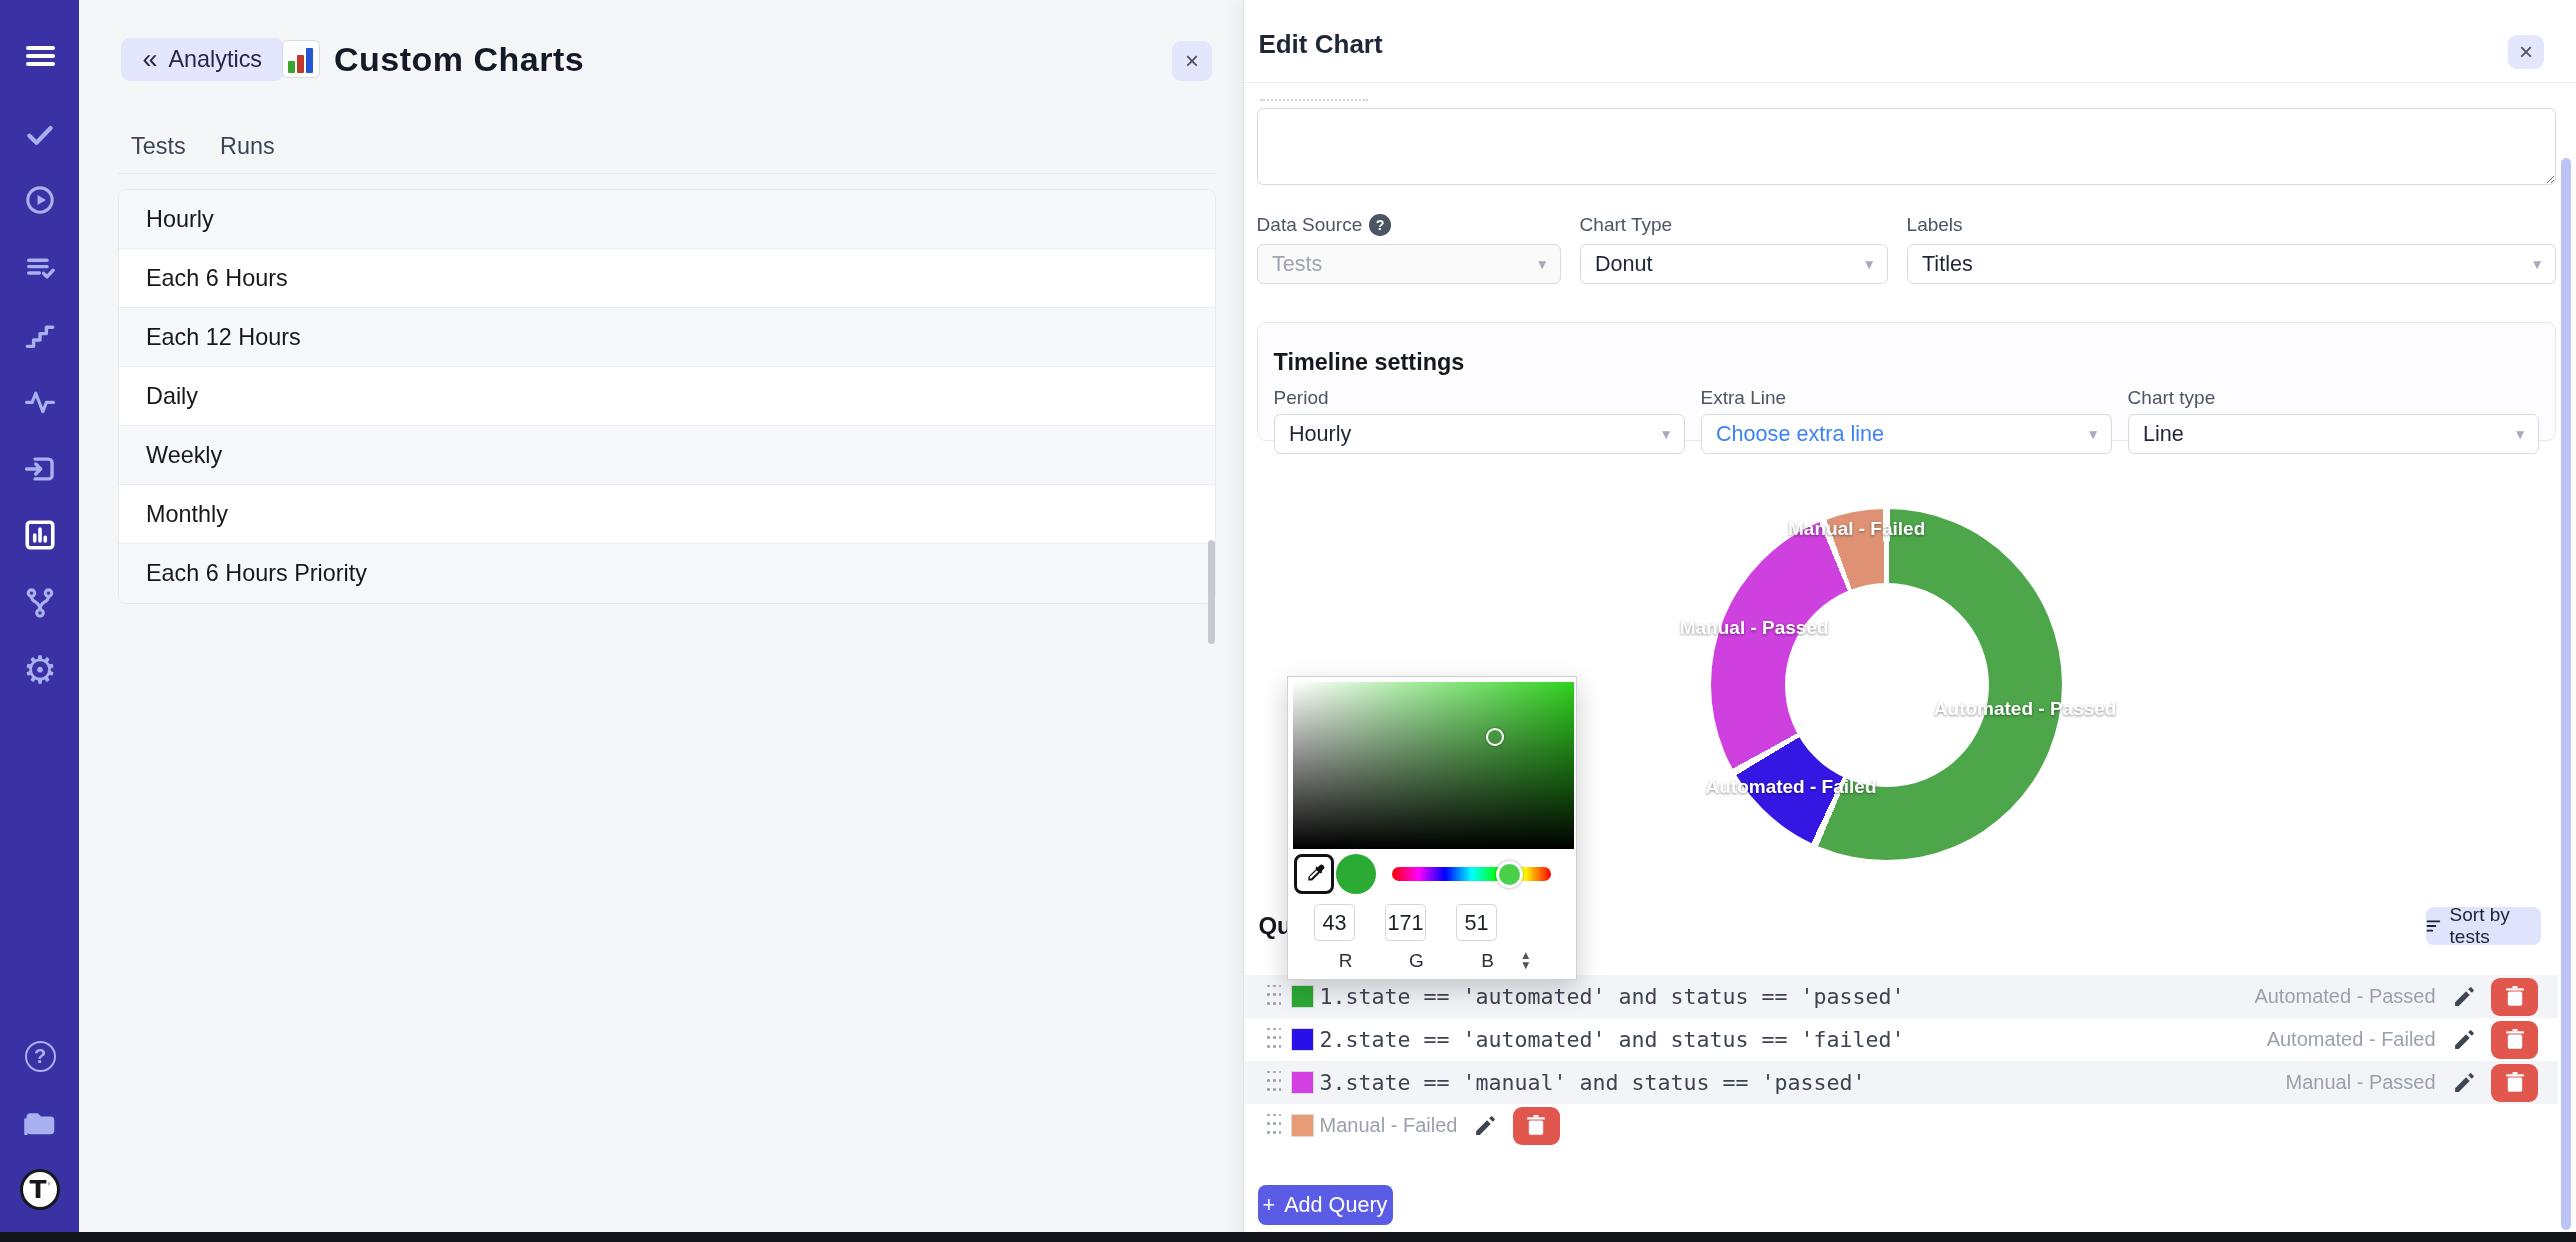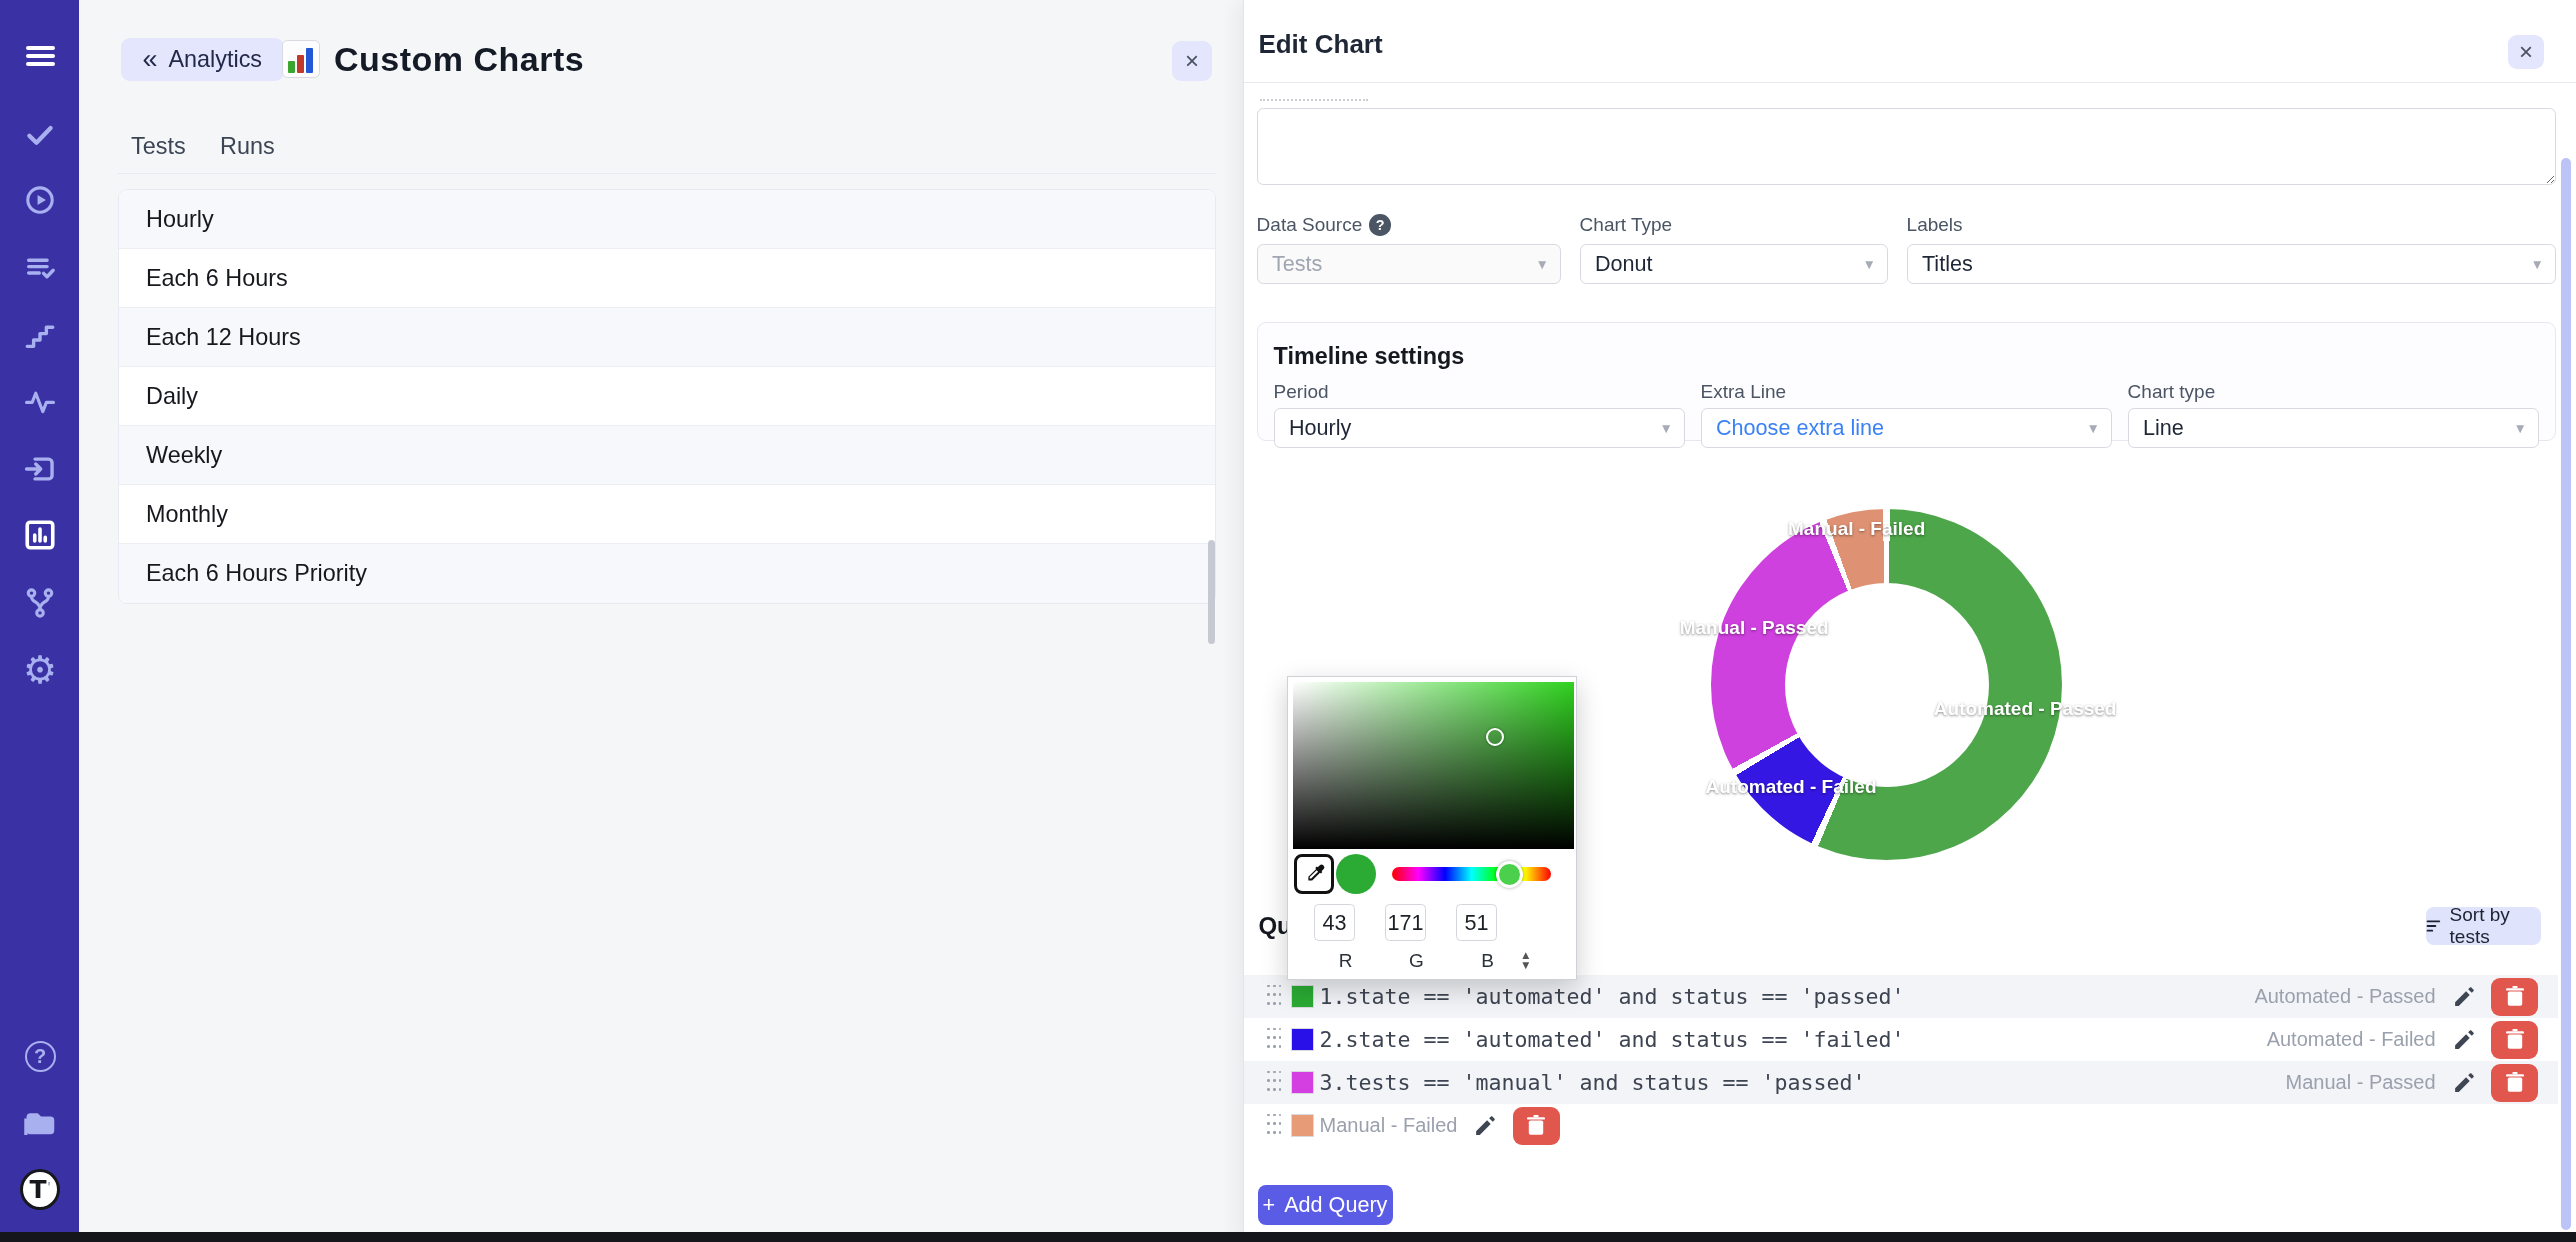--- a/index.html
+++ b/index.html
@@ -56,21 +56,21 @@
   .field-label { font-size:19px; color:#4b5563; margin-bottom:8px; display:flex; align-items:center; gap:7.2px; }
   .help-q { width:21.6px; height:21.6px; background:#4b5563; border-radius:50%; color:#fff; font-size:14.4px; font-weight:bold;
             display:flex; align-items:center; justify-content:center; }
   .select { height:40px; border:1.8px solid #d6d9e0; border-radius:6.3px; background:#fff; display:flex; align-items:center;
             padding:0 36px 0 14.4px; font-size:21.6px; color:#1f2737; position:relative; cursor:pointer; }
   .select .arrow { position:absolute; right:10.8px; top:50%; transform:translateY(-50%); font-size:13.5px; color:#a6abb5; }
   .select.disabled { background:#fafafb; color:#a0a6b1; cursor:default; }
   .select .ph { color:#3b82f6; }
   #fields-row { position:absolute; left:12.6px; top:214px; width:1299px; display:flex; gap:19px; }
   #fields-row .col1 { width:304px; } #fields-row .col2 { width:308px; } #fields-row .col3 { flex:1; }
-  #timeline-box { position:absolute; left:12.6px; top:322px; width:1299px; height:119px; border:1.8px solid #e6e8f0; border-radius:9px; background:#fdfdff; padding:20px 16px; }
+  #timeline-box { position:absolute; left:12.6px; top:322px; width:1299px; height:119px; border:1.8px solid #e6e8f0; border-radius:9px; background:#fdfdff; padding:26px 16px; }
   #timeline-title { font-size:23.4px; font-weight:bold; color:#15181f; margin-bottom:10.8px; }
   #timeline-box .cols { display:flex; gap:16px; }
   #timeline-box .cols > div { flex:1; }
   #timeline-box .field-label { margin-bottom:5.4px; }
 
   
   #donut-wrap { position:absolute; left:467px; top:509px; width:351px; height:351px; }
   #donut { width:351px; height:351px; border-radius:50%; }
   #donut-hole { position:absolute; left:74px; top:74px; width:204px; height:204px; background:#fff; border-radius:50%; }
   .donut-label { position:absolute; transform:translate(-50%,-50%); font-size:19px; font-weight:bold; color:#fff;
@@ -367,21 +367,21 @@
         <i></i>
         <i></i>
         <i></i>
         <i></i>
         <i></i>
         <i></i>
         <i></i>
         <i></i>
       </div>
     <div class="q-swatch" style="background: rgb(211, 63, 225);"></div>
-    <div class="q-text"><span>3.</span><span>tests == 'manual' and status == 'passed'</span></div>
+    <div class="q-text"><span>3.</span><span>state == 'manual' and status == 'passed'</span></div>
     <div class="q-tag">Manual - Passed</div>
     <svg class="q-edit" viewBox="0 0 24 24">
         <path fill="#3f4653" d="M3 17.5V21h3.5L17 10.5 13.5 7 3 17.5zM20.7 6.8c.4-.4.4-1 0-1.4l-2.1-2.1c-.4-.4-1-.4-1.4 0l-1.7 1.7 3.5 3.5 1.7-1.7z"></path>
       </svg>
     <div class="q-del">
       <svg width="20" height="21.6" viewBox="0 0 22 24">
           <g fill="#fff">
             <rect x="3" y="6" width="16" height="16" rx="2"></rect>
             <rect x="1" y="2.5" width="20" height="2.6" rx="1.3"></rect>
             <rect x="8" y="0" width="6" height="2.4" rx="1.2"></rect>

